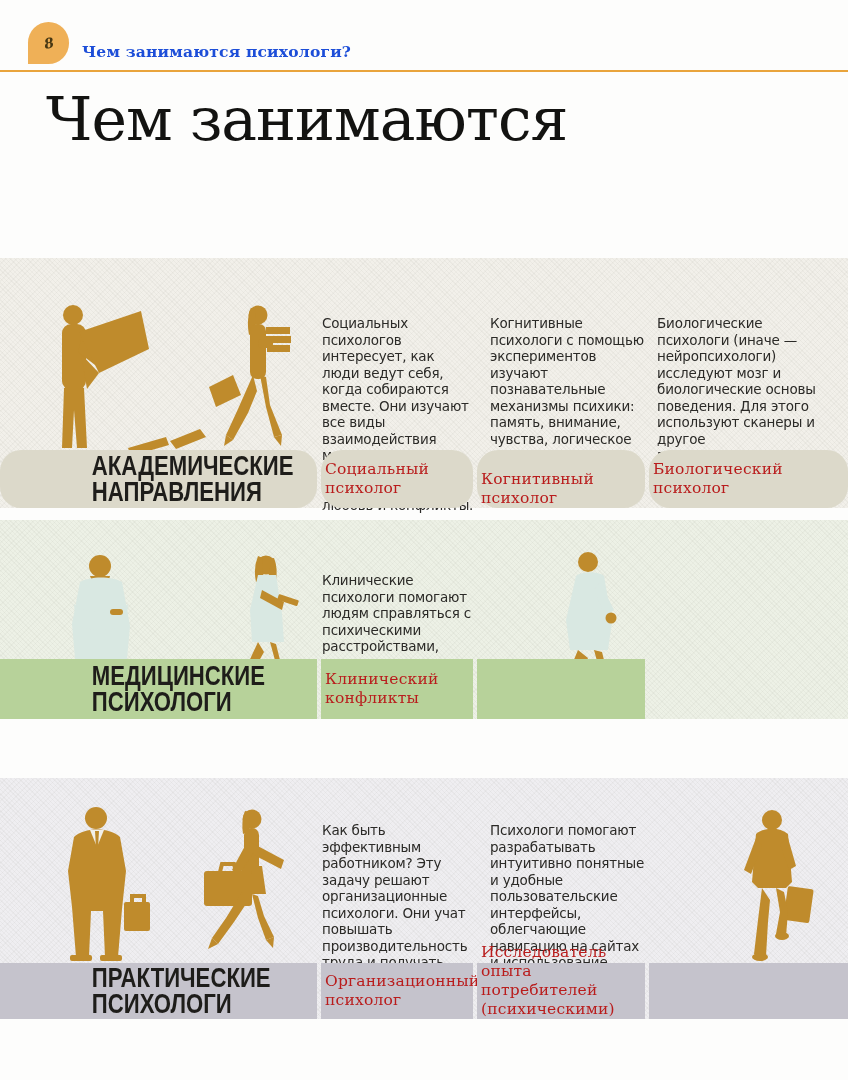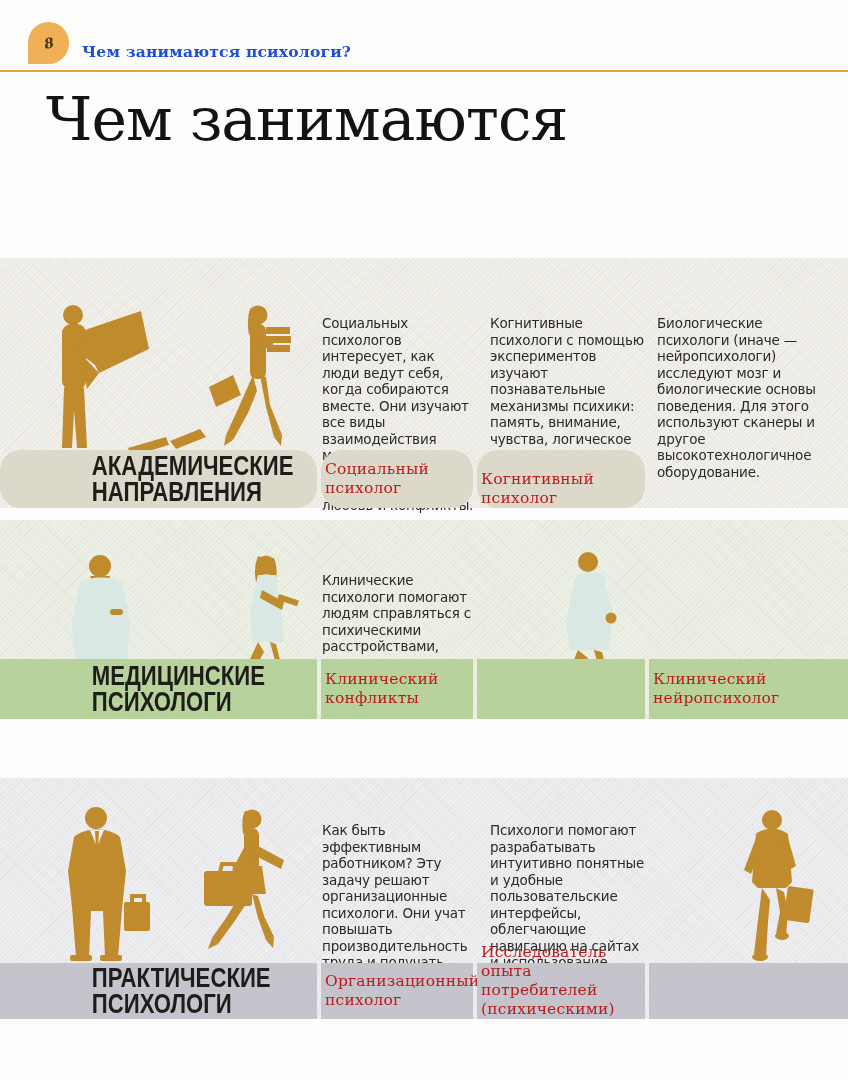--- a/index.html
+++ b/index.html
@@ -124,20 +124,23 @@
         <div>АКАДЕМИЧЕСКИЕ</div>
         <div>НАПРАВЛЕНИЯ</div>
       </div>
     </div>
     <div class="band-cell cell-1">
       <div class="job-label">Социальный психолог</div>
     </div>
     <div class="band-cell cell-2">
       <div class="job-label">Когнитивный психолог</div>
     </div>
+    <div class="band-cell cell-3">
+      <div class="job-label">Биологический психолог</div>
+    </div>
   </div>
 
   <div class="section texture" id="sec-medical">
 
     <svg class="fig" style="left:46px;top:32px" width="104" height="152" viewBox="0 0 104 152">
       <circle class="gold" cx="54" cy="14" r="11"></circle>
       <path class="gold" d="M44 24 L64 24 L56 54 Z"></path>
       <path class="coat" d="M34 30 C44 24 66 24 76 30 L84 74 L80 118 L30 118 L26 72 Z"></path>
       <path class="coat" d="M28 52 C40 63 70 63 82 52 L80 72 C66 80 44 80 30 72 Z"></path>
       <rect class="gold" x="64" y="57" width="13" height="6" rx="3"></rect>
@@ -176,23 +179,20 @@
     <div class="band-cell cell-label">
       <div class="category">
         <div>МЕДИЦИНСКИЕ</div>
         <div>ПСИХОЛОГИ</div>
       </div>
     </div>
     <div class="band-cell cell-1">
       <div class="job-label">Клинический конфликты</div>
     </div>
     <div class="band-cell cell-2"></div>
-    <div class="band-cell cell-3">
-      <div class="job-label">Клинический нейропсихолог</div>
-    </div>
   </div>
 
   <div class="section texture" id="sec-practical">
 
     <svg class="fig" style="left:44px;top:27px" width="110" height="158" viewBox="0 0 110 158">
       <circle class="gold" cx="52" cy="13" r="11"></circle>
       <path class="gold" d="M30 32 C40 22 66 22 76 32 L82 66 L78 104 L74 152 L61 152 L59 106 L47 106 L45 152 L32 152 L28 102 L24 66 Z"></path>
       <path class="paper-white" d="M46 25 L60 25 L53 42 Z"></path>
       <path class="gold" d="M51 26 L55 26 L54 43 L52 43 Z"></path>
       <path d="M88 98 L88 91 L100 91 L100 98" stroke="#bf8b2c" stroke-width="4" fill="none"></path>

